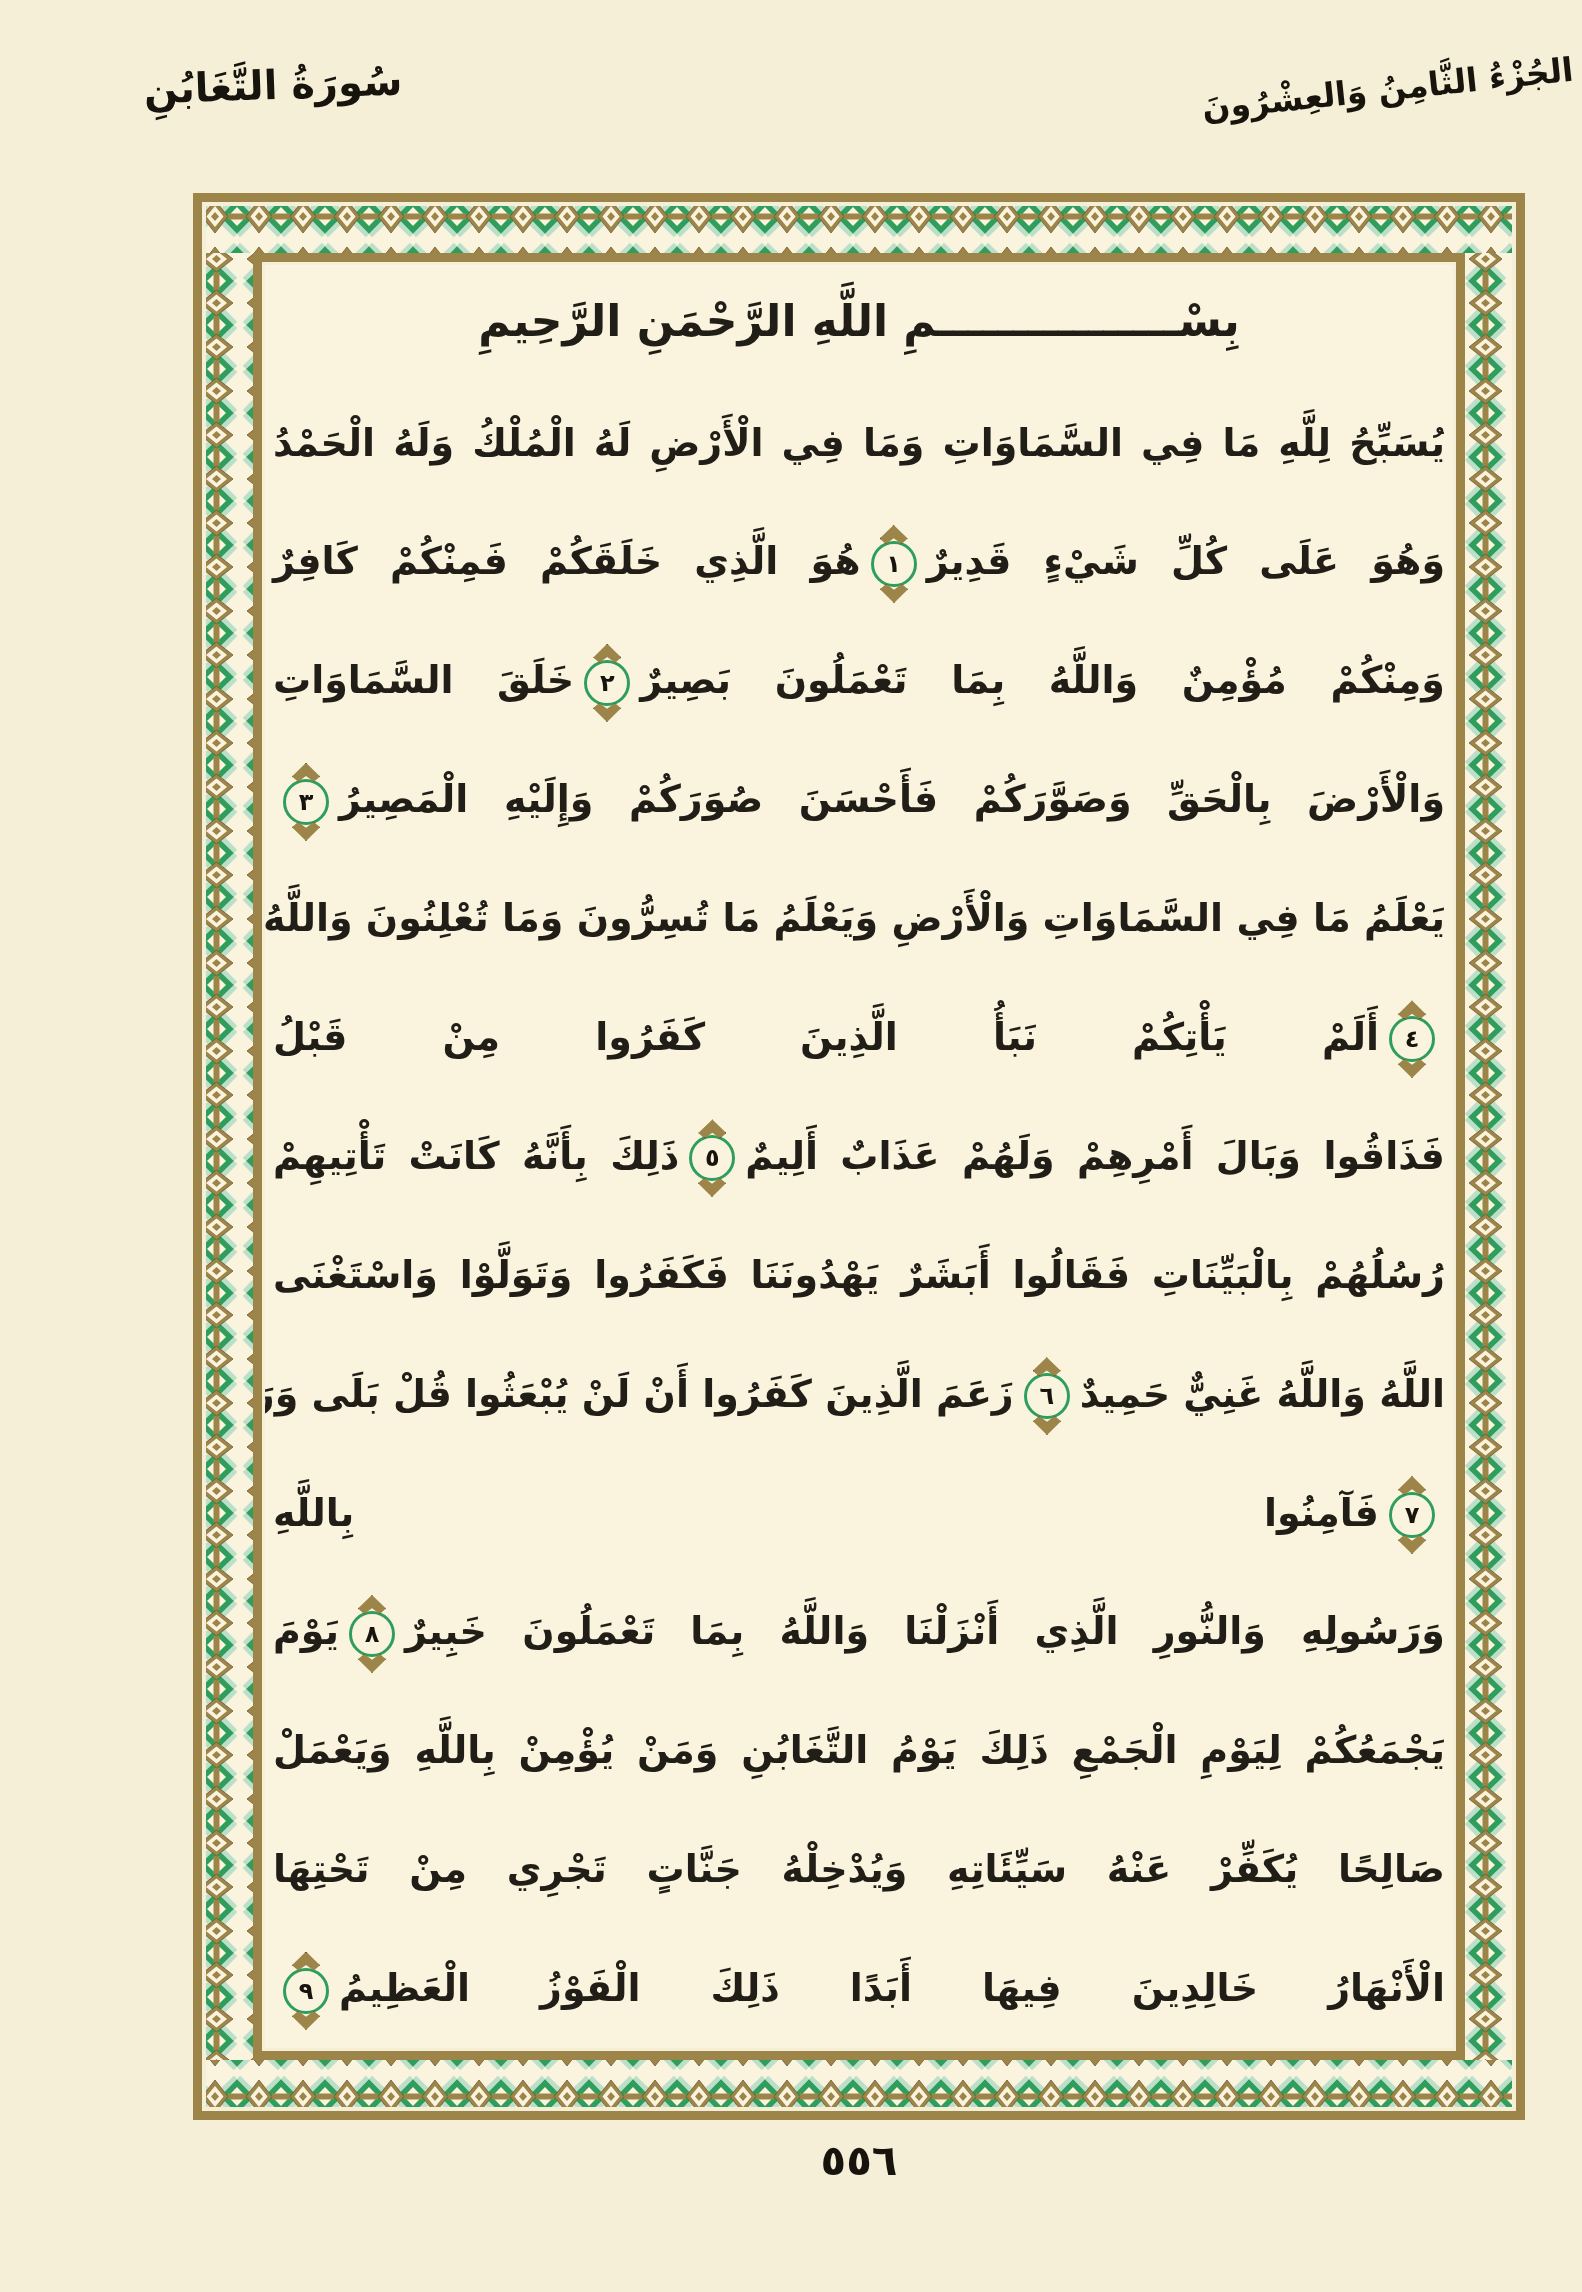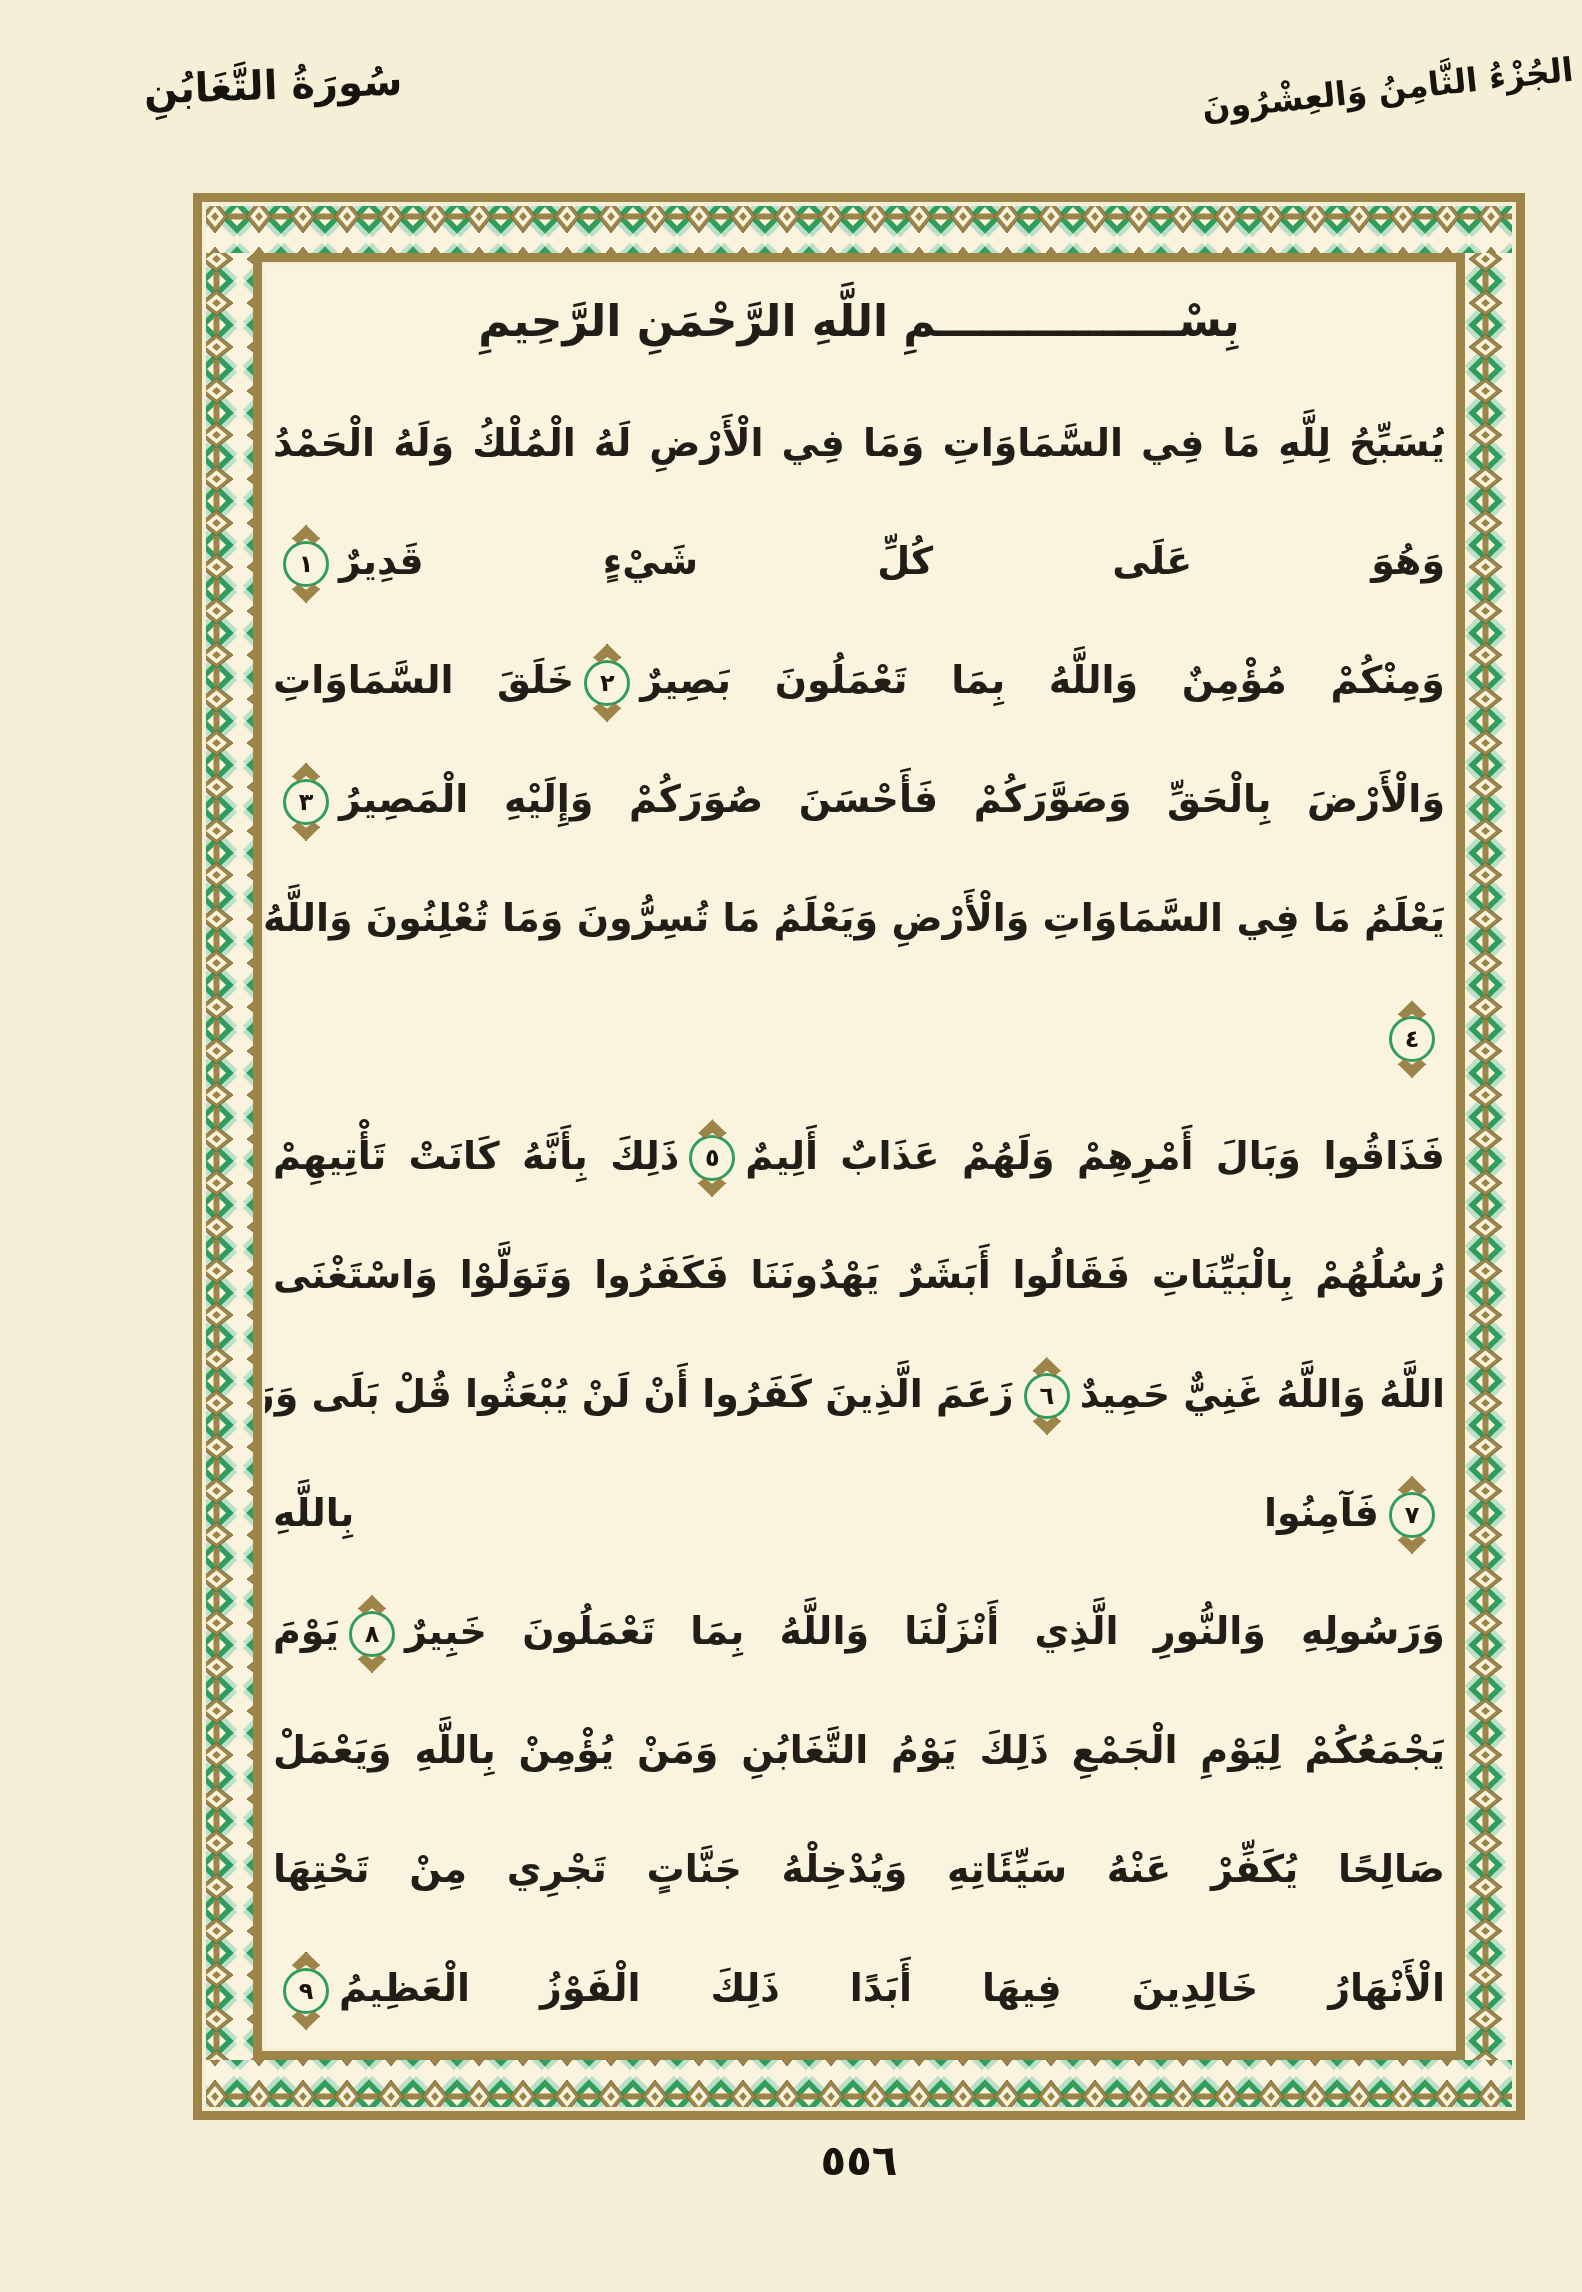--- a/index.html
+++ b/index.html
@@ -90,31 +90,31 @@
   <rect x="4.5" y="4.5" width="1323" height="1918" fill="none" style="stroke:var(--gold)" stroke-width="9"></rect>
   <rect x="64.5" y="64.5" width="1203" height="1798" fill="none" style="stroke:var(--gold)" stroke-width="9"></rect>
 </svg>
 
 <div class="mushaf-content">
   <div class="bismillah">بِسْــــــــــــــــمِ اللَّهِ الرَّحْمَنِ الرَّحِيمِ</div>
 
 <div class="quran-line"><span>يُسَبِّحُ لِلَّهِ مَا فِي السَّمَاوَاتِ وَمَا فِي الْأَرْضِ لَهُ الْمُلْكُ وَلَهُ الْحَمْدُ</span></div>
     <div class="quran-line"><span>وَهُوَ عَلَى كُلِّ شَيْءٍ قَدِيرٌ</span><span class="verse-marker">
         <span class="verse-num">١</span>
-      </span></div>
+      </span><span>هُوَ الَّذِي خَلَقَكُمْ فَمِنْكُمْ كَافِرٌ</span></div>
     <div class="quran-line"><span>وَمِنْكُمْ مُؤْمِنٌ وَاللَّهُ بِمَا تَعْمَلُونَ بَصِيرٌ</span><span class="verse-marker">
         <span class="verse-num">٢</span>
       </span><span>خَلَقَ السَّمَاوَاتِ</span></div>
     <div class="quran-line"><span>وَالْأَرْضَ بِالْحَقِّ وَصَوَّرَكُمْ فَأَحْسَنَ صُوَرَكُمْ وَإِلَيْهِ الْمَصِيرُ</span><span class="verse-marker">
         <span class="verse-num">٣</span>
       </span></div>
     <div class="quran-line"><span>يَعْلَمُ مَا فِي السَّمَاوَاتِ وَالْأَرْضِ وَيَعْلَمُ مَا تُسِرُّونَ وَمَا تُعْلِنُونَ وَاللَّهُ</span></div>
     <div class="quran-line"><span class="verse-marker">
         <span class="verse-num">٤</span>
-      </span></div>
+      </span><span>أَلَمْ يَأْتِكُمْ نَبَأُ الَّذِينَ كَفَرُوا مِنْ قَبْلُ</span></div>
     <div class="quran-line"><span>فَذَاقُوا وَبَالَ أَمْرِهِمْ وَلَهُمْ عَذَابٌ أَلِيمٌ</span><span class="verse-marker">
         <span class="verse-num">٥</span>
       </span><span>ذَلِكَ بِأَنَّهُ كَانَتْ تَأْتِيهِمْ</span></div>
     <div class="quran-line"><span>رُسُلُهُمْ بِالْبَيِّنَاتِ فَقَالُوا أَبَشَرٌ يَهْدُونَنَا فَكَفَرُوا وَتَوَلَّوْا وَاسْتَغْنَى</span></div>
     <div class="quran-line"><span>اللَّهُ وَاللَّهُ غَنِيٌّ حَمِيدٌ</span><span class="verse-marker">
         <span class="verse-num">٦</span>
       </span><span>زَعَمَ الَّذِينَ كَفَرُوا أَنْ لَنْ يُبْعَثُوا قُلْ بَلَى وَرَبِّي</span></div>
     <div class="quran-line"><span class="verse-marker">
         <span class="verse-num">٧</span>
       </span><span>فَآمِنُوا بِاللَّهِ</span></div>

